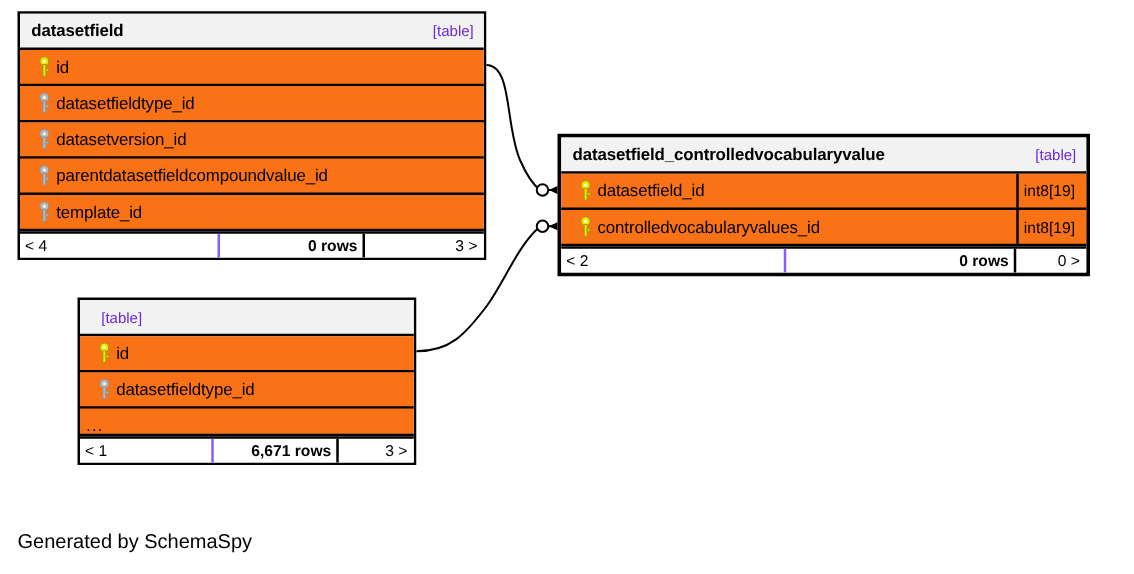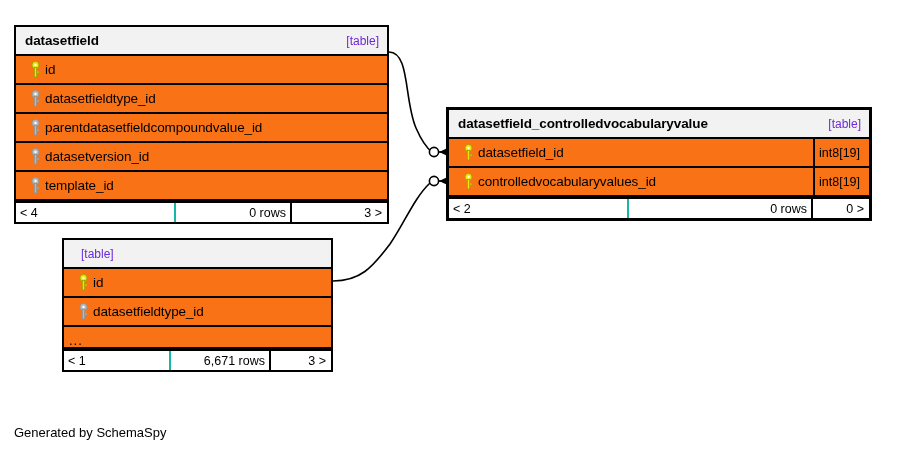--- a/index.html
+++ b/index.html
@@ -74,26 +74,26 @@
     background:#fff;
   }
   .fcell{
     display:flex;align-items:center;
     font-size:12.5px;color:#000;
     box-sizing:border-box;
     height:100%;
     white-space:nowrap;
   }
   .fleft{justify-content:flex-start;padding-left:4px;}
-  .fmid{justify-content:flex-end;padding-right:4px;border-left:2px solid #14b8a6;}
+  .fmid{justify-content:flex-end;padding-right:4px;border-left:2px solid #8b5cf6;font-weight:bold;}
   .fright{justify-content:flex-end;padding-right:5px;border-left:2px solid #000;}
 
   .caption{
     position:absolute;
-    font-size:13px;color:#000;white-space:nowrap;
+    font-size:16px;color:#000;white-space:nowrap;
   }
 </style>
 </head>
 <body>
 
 <div class="canvas">
 
   <svg class="links" viewBox="0 0 907 459">
 
     <g>
@@ -104,21 +104,21 @@
     </g>
 
     <g>
       <path d="M 333 281 C 360 281, 372 268, 390 244 C 404 224, 414 198, 430 183" fill="none" stroke="#000000" stroke-width="1.6"></path>
       <circle cx="434" cy="181" r="4.6" fill="#ffffff" stroke="#000000" stroke-width="1.6"></circle>
       <path d="M 439 181 L 452 175 L 452 187 Z" fill="#000000"></path>
       <path d="M 439 181 L 452 181" stroke="#000000" stroke-width="1.6"></path>
     </g>
   </svg>
 
-  <div class="table" style="left:14px;top:25px;width:375px;">
+  <div class="table" style="left:14px;top:9px;width:375px;">
     <div class="thead">
       <span class="tname">datasetfield</span>
       <span class="ttag">[table]</span>
     </div>
 
     <div class="row">
       <div class="rowmain">
         <span class="keyslot">
           <svg class="key" width="11" height="17" viewBox="0 0 11 17">
               <circle cx="5.5" cy="4" r="3.6" fill="#e8e80c" stroke="#9a9a00" stroke-width="0.8"></circle>
@@ -148,35 +148,35 @@
     <div class="row">
       <div class="rowmain">
         <span class="keyslot">
           <svg class="key" width="11" height="17" viewBox="0 0 11 17">
               <circle cx="5.5" cy="4" r="3.6" fill="#b8b8b8" stroke="#8f8f8f" stroke-width="0.8"></circle>
               <circle cx="5.5" cy="4" r="1.2" fill="#ffffff"></circle>
               <rect x="4.3" y="6.6" width="2.4" height="9.4" fill="#b8b8b8" stroke="#8f8f8f" stroke-width="0.7"></rect>
               <rect x="6.7" y="10.2" width="2.4" height="1.7" fill="#b8b8b8" stroke="#8f8f8f" stroke-width="0.6"></rect>
             </svg>
         </span>
+        <span class="cname">datasetversion_id</span>
+      </div>
+    </div>
+
+    <div class="row">
+      <div class="rowmain">
+        <span class="keyslot">
+          <svg class="key" width="11" height="17" viewBox="0 0 11 17">
+              <circle cx="5.5" cy="4" r="3.6" fill="#b8b8b8" stroke="#8f8f8f" stroke-width="0.8"></circle>
+              <circle cx="5.5" cy="4" r="1.2" fill="#ffffff"></circle>
+              <rect x="4.3" y="6.6" width="2.4" height="9.4" fill="#b8b8b8" stroke="#8f8f8f" stroke-width="0.7"></rect>
+              <rect x="6.7" y="10.2" width="2.4" height="1.7" fill="#b8b8b8" stroke="#8f8f8f" stroke-width="0.6"></rect>
+            </svg>
+        </span>
         <span class="cname">parentdatasetfieldcompoundvalue_id</span>
-      </div>
-    </div>
-
-    <div class="row">
-      <div class="rowmain">
-        <span class="keyslot">
-          <svg class="key" width="11" height="17" viewBox="0 0 11 17">
-              <circle cx="5.5" cy="4" r="3.6" fill="#b8b8b8" stroke="#8f8f8f" stroke-width="0.8"></circle>
-              <circle cx="5.5" cy="4" r="1.2" fill="#ffffff"></circle>
-              <rect x="4.3" y="6.6" width="2.4" height="9.4" fill="#b8b8b8" stroke="#8f8f8f" stroke-width="0.7"></rect>
-              <rect x="6.7" y="10.2" width="2.4" height="1.7" fill="#b8b8b8" stroke="#8f8f8f" stroke-width="0.6"></rect>
-            </svg>
-        </span>
-        <span class="cname">datasetversion_id</span>
       </div>
     </div>
 
     <div class="row">
       <div class="rowmain">
         <span class="keyslot">
           <svg class="key" width="11" height="17" viewBox="0 0 11 17">
               <circle cx="5.5" cy="4" r="3.6" fill="#b8b8b8" stroke="#8f8f8f" stroke-width="0.8"></circle>
               <circle cx="5.5" cy="4" r="1.2" fill="#ffffff"></circle>
               <rect x="4.3" y="6.6" width="2.4" height="9.4" fill="#b8b8b8" stroke="#8f8f8f" stroke-width="0.7"></rect>

